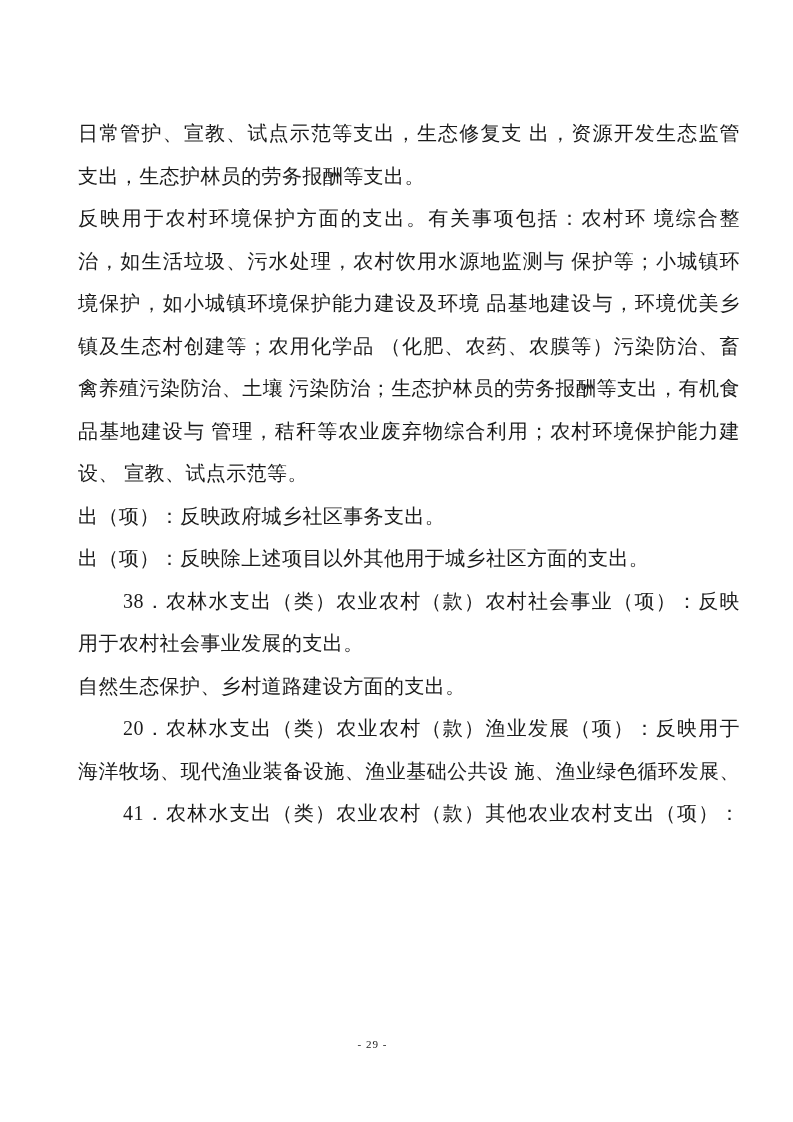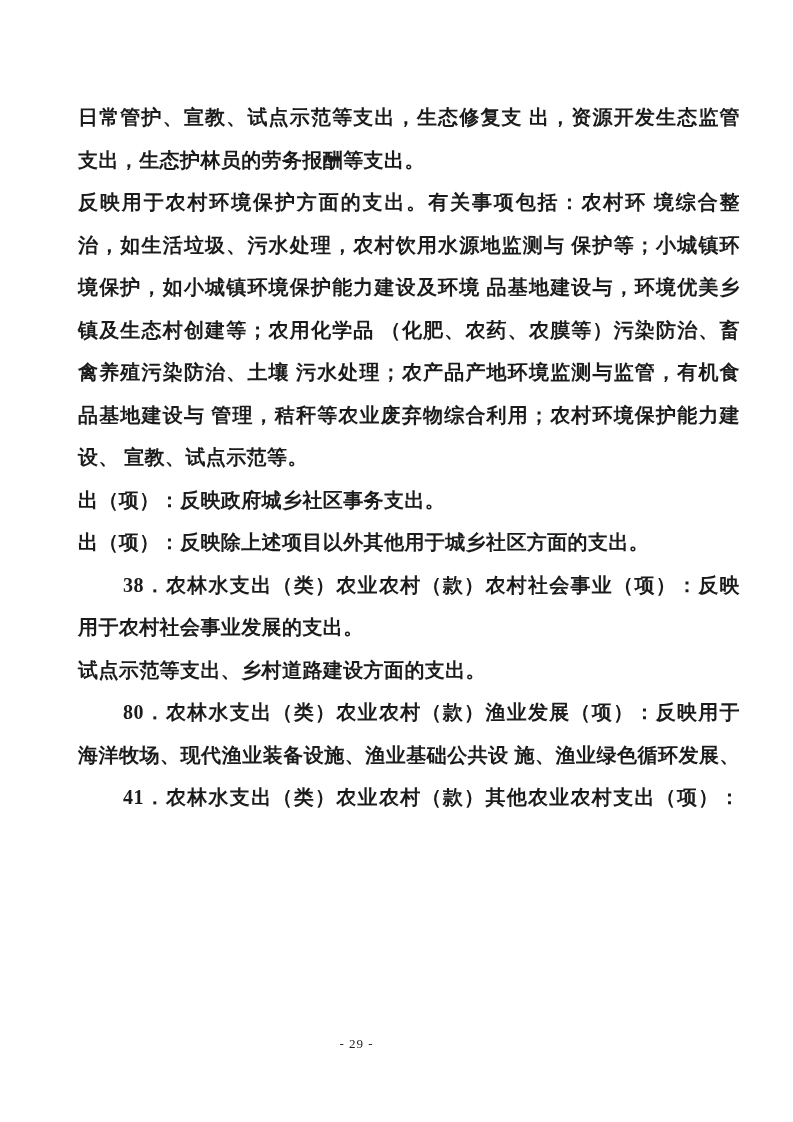--- a/index.html
+++ b/index.html
@@ -12,68 +12,67 @@
     width: 793px;
     height: 1122px;
     background: #ffffff;
     overflow: hidden;
     font-family: "Liberation Serif", "DejaVu Serif", serif;
     color: #1b1b1b;
   }
   .body-text {
     position: absolute;
     left: 78px;
-    top: 96px;
+    top: 112px;
     width: 662px;
-    font-weight: bold;
   }
   .line {
     font-size: 20px;
     height: 42.5px;
     line-height: 42.5px;
     letter-spacing: 0.4px;
     white-space: normal;
     overflow: visible;
   }
   .line.justify {
     text-align: justify;
     text-align-last: justify;
   }
   .line.indent {
     text-indent: 45px;
   }
   .footer {
     position: absolute;
-    left: 0;
+    left: 16px;
     top: 1034px;
     width: 713px;
     text-align: center;
-    font-size: 13px;
+    font-size: 11px;
     line-height: 20px;
     letter-spacing: 1px;
     color: #1b1b1b;
   }
 </style>
 </head>
 <body>
 
 <div class="page">
   <div class="body-text">
       <div class="line justify">日常管护、宣教、试点示范等支出，生态修复支 出，资源开发生态监管</div>
       <div class="line">支出，生态护林员的劳务报酬等支出。</div>
       <div class="line justify">反映用于农村环境保护方面的支出。有关事项包括：农村环 境综合整</div>
       <div class="line justify">治，如生活垃圾、污水处理，农村饮用水源地监测与 保护等；小城镇环</div>
       <div class="line justify">境保护，如小城镇环境保护能力建设及环境 品基地建设与，环境优美乡</div>
       <div class="line justify">镇及生态村创建等；农用化学品 （化肥、农药、农膜等）污染防治、畜</div>
-      <div class="line justify">禽养殖污染防治、土壤 污水处理；农产品产地环境监测与监管，有机食</div>
+      <div class="line justify">禽养殖污染防治、土壤 污染防治；生态护林员的劳务报酬等支出，有机食</div>
       <div class="line justify">品基地建设与 管理，秸秆等农业废弃物综合利用；农村环境保护能力建</div>
       <div class="line">设、 宣教、试点示范等。</div>
       <div class="line">出（项）：反映政府城乡社区事务支出。</div>
       <div class="line">出（项）：反映除上述项目以外其他用于城乡社区方面的支出。</div>
       <div class="line justify indent">38．农林水支出（类）农业农村（款）农村社会事业（项）：反映</div>
       <div class="line">用于农村社会事业发展的支出。</div>
-      <div class="line">试点示范等支出、乡村道路建设方面的支出。</div>
-      <div class="line justify indent">80．农林水支出（类）农业农村（款）渔业发展（项）：反映用于</div>
+      <div class="line">自然生态保护、乡村道路建设方面的支出。</div>
+      <div class="line justify indent">20．农林水支出（类）农业农村（款）渔业发展（项）：反映用于</div>
       <div class="line justify">海洋牧场、现代渔业装备设施、渔业基础公共设 施、渔业绿色循环发展、</div>
       <div class="line justify indent">41．农林水支出（类）农业农村（款）其他农业农村支出（项）：</div>
     </div>
   <div class="footer">- 29 -</div>
 </div>
 
 </body></html>

